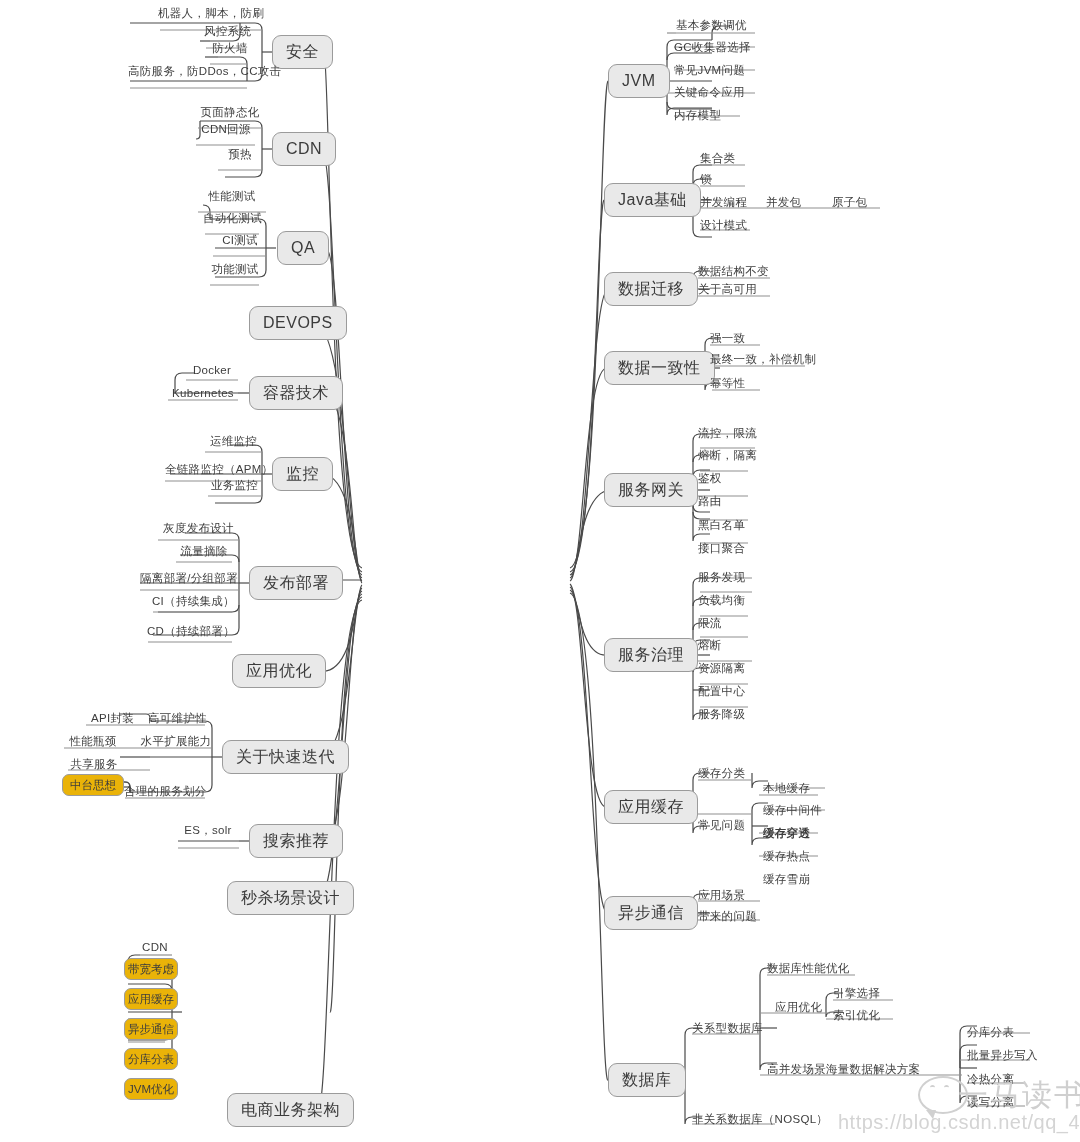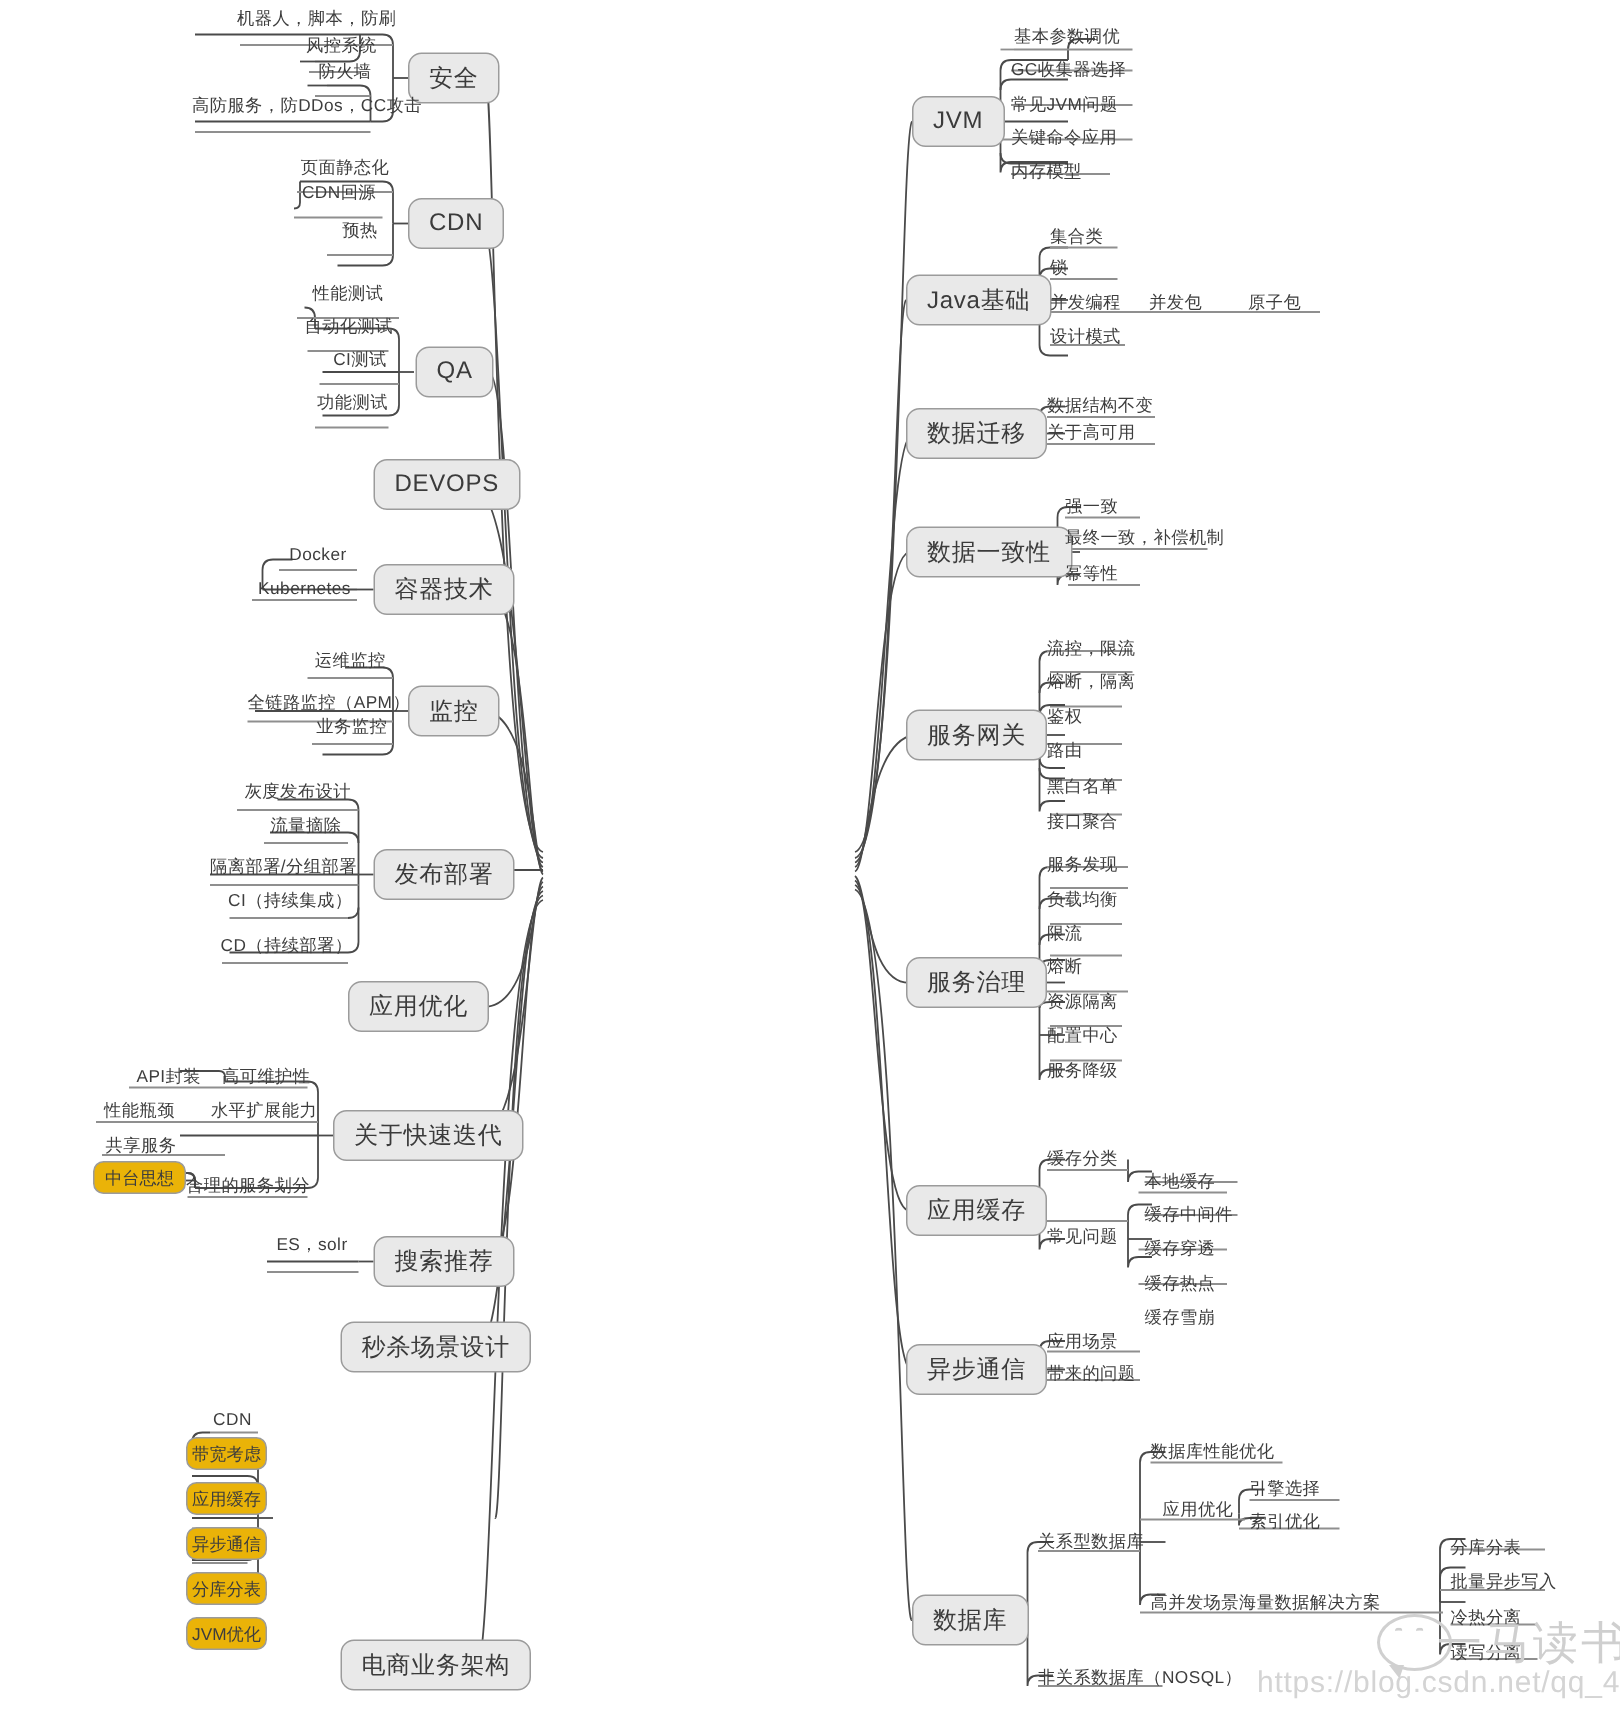--- a/index.html
+++ b/index.html
@@ -466,21 +466,21 @@
   <div class="leaf r" style="left:698px;top:616px;">限流</div>
   <div class="leaf r" style="left:698px;top:638px;">熔断</div>
   <div class="leaf r" style="left:698px;top:661px;">资源隔离</div>
   <div class="leaf r" style="left:698px;top:684px;">配置中心</div>
   <div class="leaf r" style="left:698px;top:707px;">服务降级</div>
 
   <div class="leaf r" style="left:698px;top:766px;">缓存分类</div>
   <div class="leaf r" style="left:763px;top:781px;">本地缓存</div>
   <div class="leaf r" style="left:763px;top:803px;">缓存中间件</div>
   <div class="leaf r" style="left:698px;top:818px;">常见问题</div>
-  <div class="leaf r" style="left:763px;top:826px;">缓存穿透</div>
+  <div class="leaf r" style="left:763px;top:826px;font-weight:bold;">缓存穿透</div>
   <div class="leaf r" style="left:763px;top:849px;">缓存热点</div>
   <div class="leaf r" style="left:763px;top:872px;">缓存雪崩</div>
 
   <div class="leaf r" style="left:698px;top:888px;">应用场景</div>
   <div class="leaf r" style="left:698px;top:909px;">带来的问题</div>
 
   <div class="leaf r" style="left:692px;top:1021px;">关系型数据库</div>
   <div class="leaf r" style="left:692px;top:1112px;">非关系数据库（NOSQL）</div>
   <div class="leaf r" style="left:767px;top:961px;">数据库性能优化</div>
   <div class="leaf r" style="left:775px;top:1000px;">应用优化</div>

